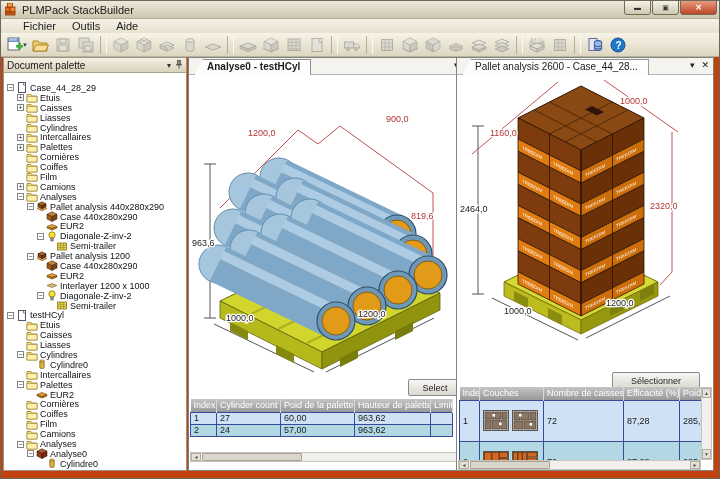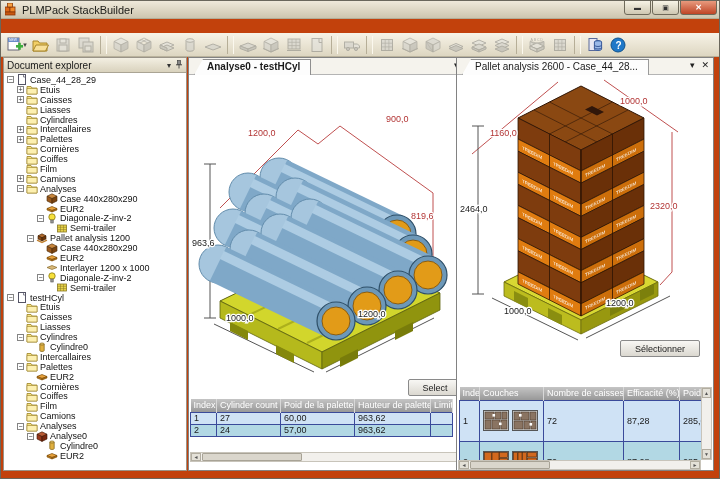--- a/index.html
+++ b/index.html
@@ -24,21 +24,21 @@
     border-bottom:1px solid #b9b29c;display:flex;align-items:center;padding-left:4px;}
   .tbtn{width:23px;height:22px;border:none;background:transparent;padding:1px;display:flex;align-items:center;justify-content:center;}
   .tbtn.dis{opacity:.55;filter:grayscale(.3);}
   .tbtn .dd{font-size:7px;color:#444;margin-left:-1px;}
   .tbsep{width:7px;height:18px;border-left:1px solid #b6ae97;border-right:1px solid #fbf8ee;margin:0 2px 0 3px;}
   
   .dock{position:absolute;left:2px;top:56px;width:184px;height:414px;background:#fff;border:1px solid #9a9488;}
   .dockhead{height:15px;background:linear-gradient(#f3efe2,#d9d2bd);border-bottom:1px solid #aaa494;
     display:flex;align-items:center;padding:0 3px;font-size:10px;}
   .dockhead .sp{margin-left:auto;display:flex;gap:4px;align-items:center;color:#333;font-size:8px;}
-  .tree{position:absolute;top:16px;left:0;right:0;bottom:0;overflow:hidden;padding-top:1px;}
+  .tree{position:absolute;top:16px;left:0;right:0;bottom:0;overflow:hidden;padding-top:9px;}
   .trow{display:flex;align-items:center;height:9.9px;font-size:9px;white-space:nowrap;gap:2px;color:#111;}
   .texp{width:7px;height:7px;border:1px solid #848484;background:#fff;font-size:7px;line-height:5px;
         text-align:center;color:#333;flex:0 0 7px;}
   .texp.none{border:none;background:transparent;}
   .tico{display:inline-flex;flex:0 0 12px;}
   
   .mdiwin{position:absolute;top:56px;background:#fff;border:1px solid #828282;}
   .win1{left:187px;width:290px;height:414px;}
   .win2{left:455px;width:258px;height:414px;}
   .tabstrip{position:absolute;left:0;top:0;right:0;height:17px;background:#f5f3ed;border-bottom:1px solid #b4b4b4;}
@@ -88,20 +88,25 @@
         </svg>
     </span>
     <span class="apptitle">PLMPack StackBuilder</span>
     <span class="capbtns">
       <span class="capbtn">▬</span>
       <span class="capbtn">▣</span>
       <span class="capbtn close">✕</span>
     </span>
   </div>
 
+  <div class="menubar">
+      <span class="menuitem">Fichier</span>
+      <span class="menuitem">Outils</span>
+      <span class="menuitem">Aide</span>
+    </div>
 
   <div class="toolbar">
       <button class="tbtn">
         <span style="display:inline-flex">
           <svg width="18" height="18" viewBox="0 0 18 18">
             <rect x="2" y="2" width="11" height="12" fill="#fff" stroke="#667"></rect>
             <rect x="2" y="2" width="11" height="4" fill="#6a8cc8"></rect>
             <text x="3" y="5.4" font-size="3.4" fill="#fff" font-family="Liberation Sans">NEW</text>
             <rect x="10" y="9" width="7" height="2.6" fill="#3fae3f"></rect>
             <rect x="12.2" y="6.8" width="2.6" height="7" fill="#3fae3f"></rect>
@@ -322,21 +327,21 @@
           <svg width="18" height="18" viewBox="0 0 18 18">
             <circle cx="9" cy="9" r="7" fill="#1f78c8" stroke="#10528c"></circle>
             <text x="6.4" y="12.6" font-size="10" font-weight="bold" fill="#fff" font-family="Liberation Sans">?</text>
           </svg>
         </span>
       </button>
     </div>
 
   <div class="dock">
     <div class="dockhead">
-      <span>Document explorer</span>
+      <span>Document palette</span>
       <span class="sp">
         <span>▾</span>
         <span>
           <svg width="8" height="9" viewBox="0 0 8 9">
               <rect x="2.5" y="0.5" width="3" height="4" fill="#888" stroke="#444" stroke-width="0.7"></rect>
               <line x1="1" y1="4.8" x2="7" y2="4.8" stroke="#444" stroke-width="1"></line>
               <line x1="4" y1="5" x2="4" y2="8.5" stroke="#444" stroke-width="0.9"></line>
             </svg>
         </span>
       </span>
@@ -454,20 +459,32 @@
         </div>
         <div class="trow" style="padding-left:13px">
           <span class="texp">−</span>
           <span class="tico">
             <svg width="12" height="11" viewBox="0 0 12 11">
               <path d="M1,2.5 h4 l1,1.5 h5 v6 H1 Z" fill="#f5e284" stroke="#9a8224" stroke-width="0.8"></path>
               <path d="M1,4.5 h10 v5.5 H1 Z" fill="#fdf0b0" stroke="#9a8224" stroke-width="0.6"></path>
             </svg>
           </span>
           <span>Analyses</span>
+        </div>
+        <div class="trow" style="padding-left:23px">
+          <span class="texp">−</span>
+          <span class="tico">
+            <svg width="12" height="11" viewBox="0 0 12 11">
+              <path d="M6,0.8 L10,2.8 L6,4.8 L2,2.8 Z" fill="#b06a2c" stroke="#3a1c04" stroke-width="0.6"></path>
+              <path d="M2,2.8 L6,4.8 L6,8 L2,6 Z" fill="#8a4a14" stroke="#3a1c04" stroke-width="0.6"></path>
+              <path d="M6,4.8 L10,2.8 L10,6 L6,8 Z" fill="#6e3608" stroke="#3a1c04" stroke-width="0.6"></path>
+              <path d="M1,7.2 L6,9.4 L11,7.2" fill="none" stroke="#c08030" stroke-width="1.4"></path>
+            </svg>
+          </span>
+          <span>Pallet analysis 440x280x290</span>
         </div>
         <div class="trow" style="padding-left:33px">
           <span class="texp none"></span>
           <span class="tico">
             <svg width="12" height="11" viewBox="0 0 12 11">
               <path d="M6,0.8 L11,3.2 L6,5.6 L1,3.2 Z" fill="#c8863c" stroke="#4a2a08" stroke-width="0.6"></path>
               <path d="M1,3.2 L6,5.6 L6,10.4 L1,8 Z" fill="#9a5a1e" stroke="#4a2a08" stroke-width="0.6"></path>
               <path d="M6,5.6 L11,3.2 L11,8 L6,10.4 Z" fill="#7a4410" stroke="#4a2a08" stroke-width="0.6"></path>
             </svg>
           </span>
@@ -984,21 +1001,21 @@
       </g>
 
       <text class="dr" x="32" y="60">1160,0</text>
       <text class="dr" x="162" y="28">1000,0</text>
       <text class="dk" x="2" y="136">2464,0</text>
       <text class="dr" x="192" y="133">2320,0</text>
       <text class="dk" x="46" y="238">1000,0</text>
       <text class="dk" x="148" y="230">1200,0</text>
     </svg>
 
-    <button class="pushbtn" style="top:282px;right:13px;width:80px">Sélectionner</button>
+    <button class="pushbtn" style="top:314px;right:13px;width:88px">Sélectionner</button>
 
     <div style="position:absolute;top:329px;left:1px;right:1px;height:73px;overflow:hidden">
       <table class="grid" style="top:0;width:256px">
         <colgroup id="cg2">
             <col style="width:20px">
             <col style="width:64px">
             <col style="width:80px">
             <col style="width:56px">
             <col style="width:36px">
           </colgroup>

